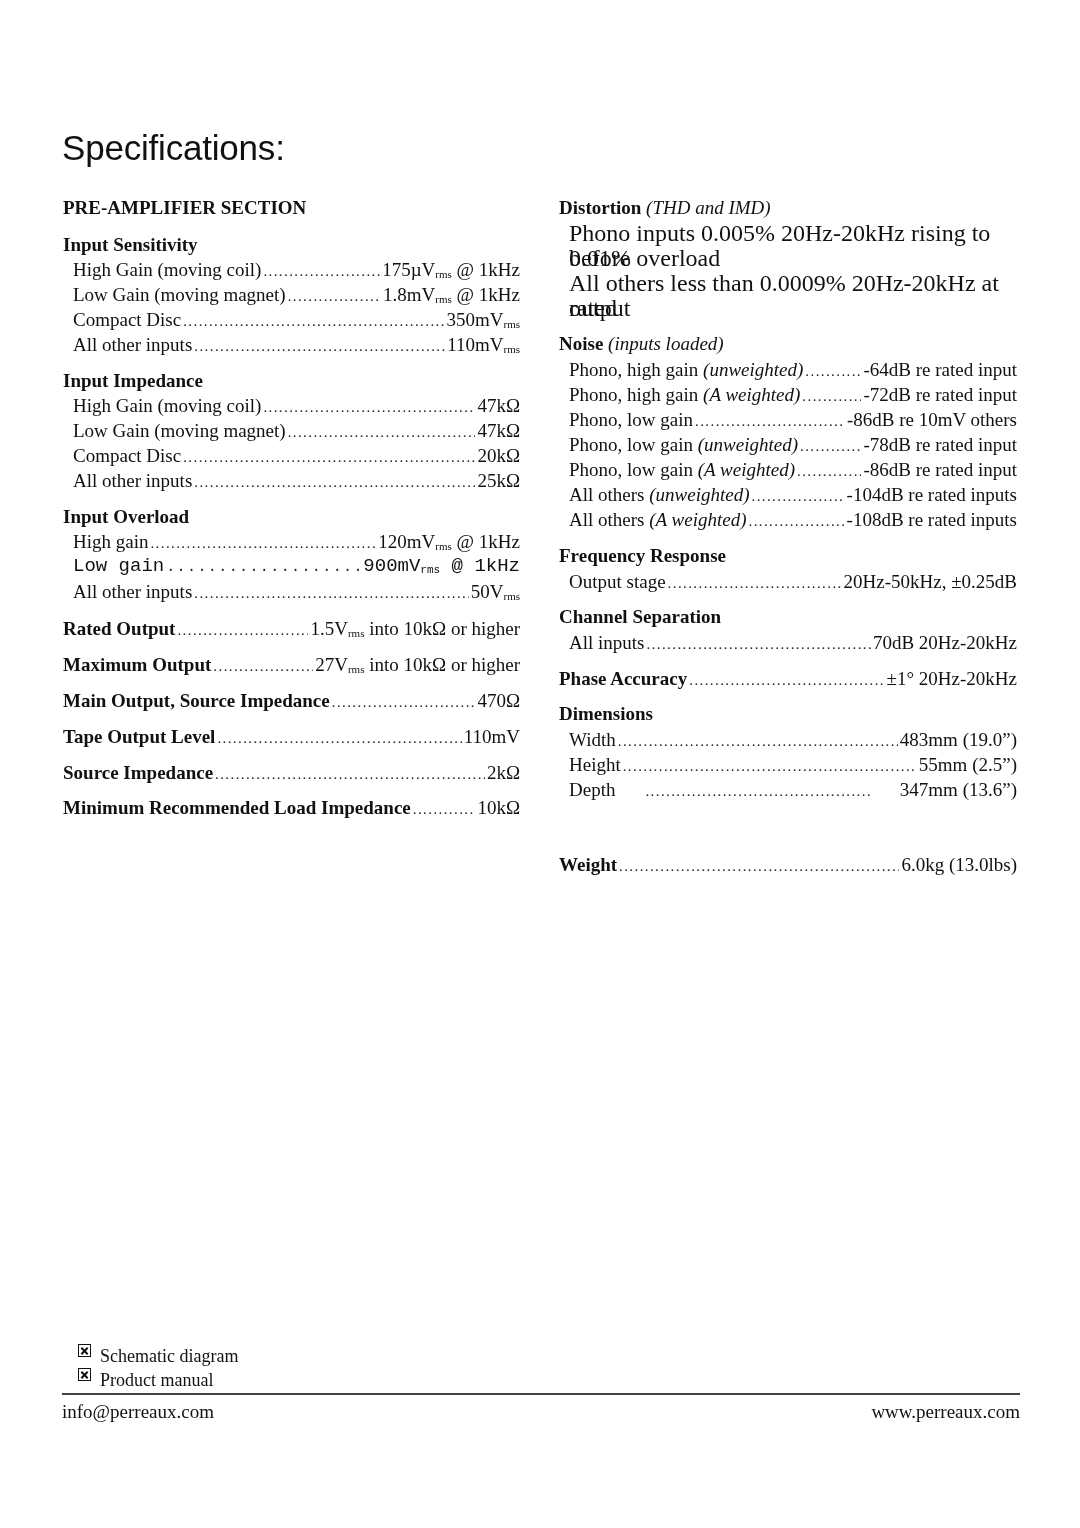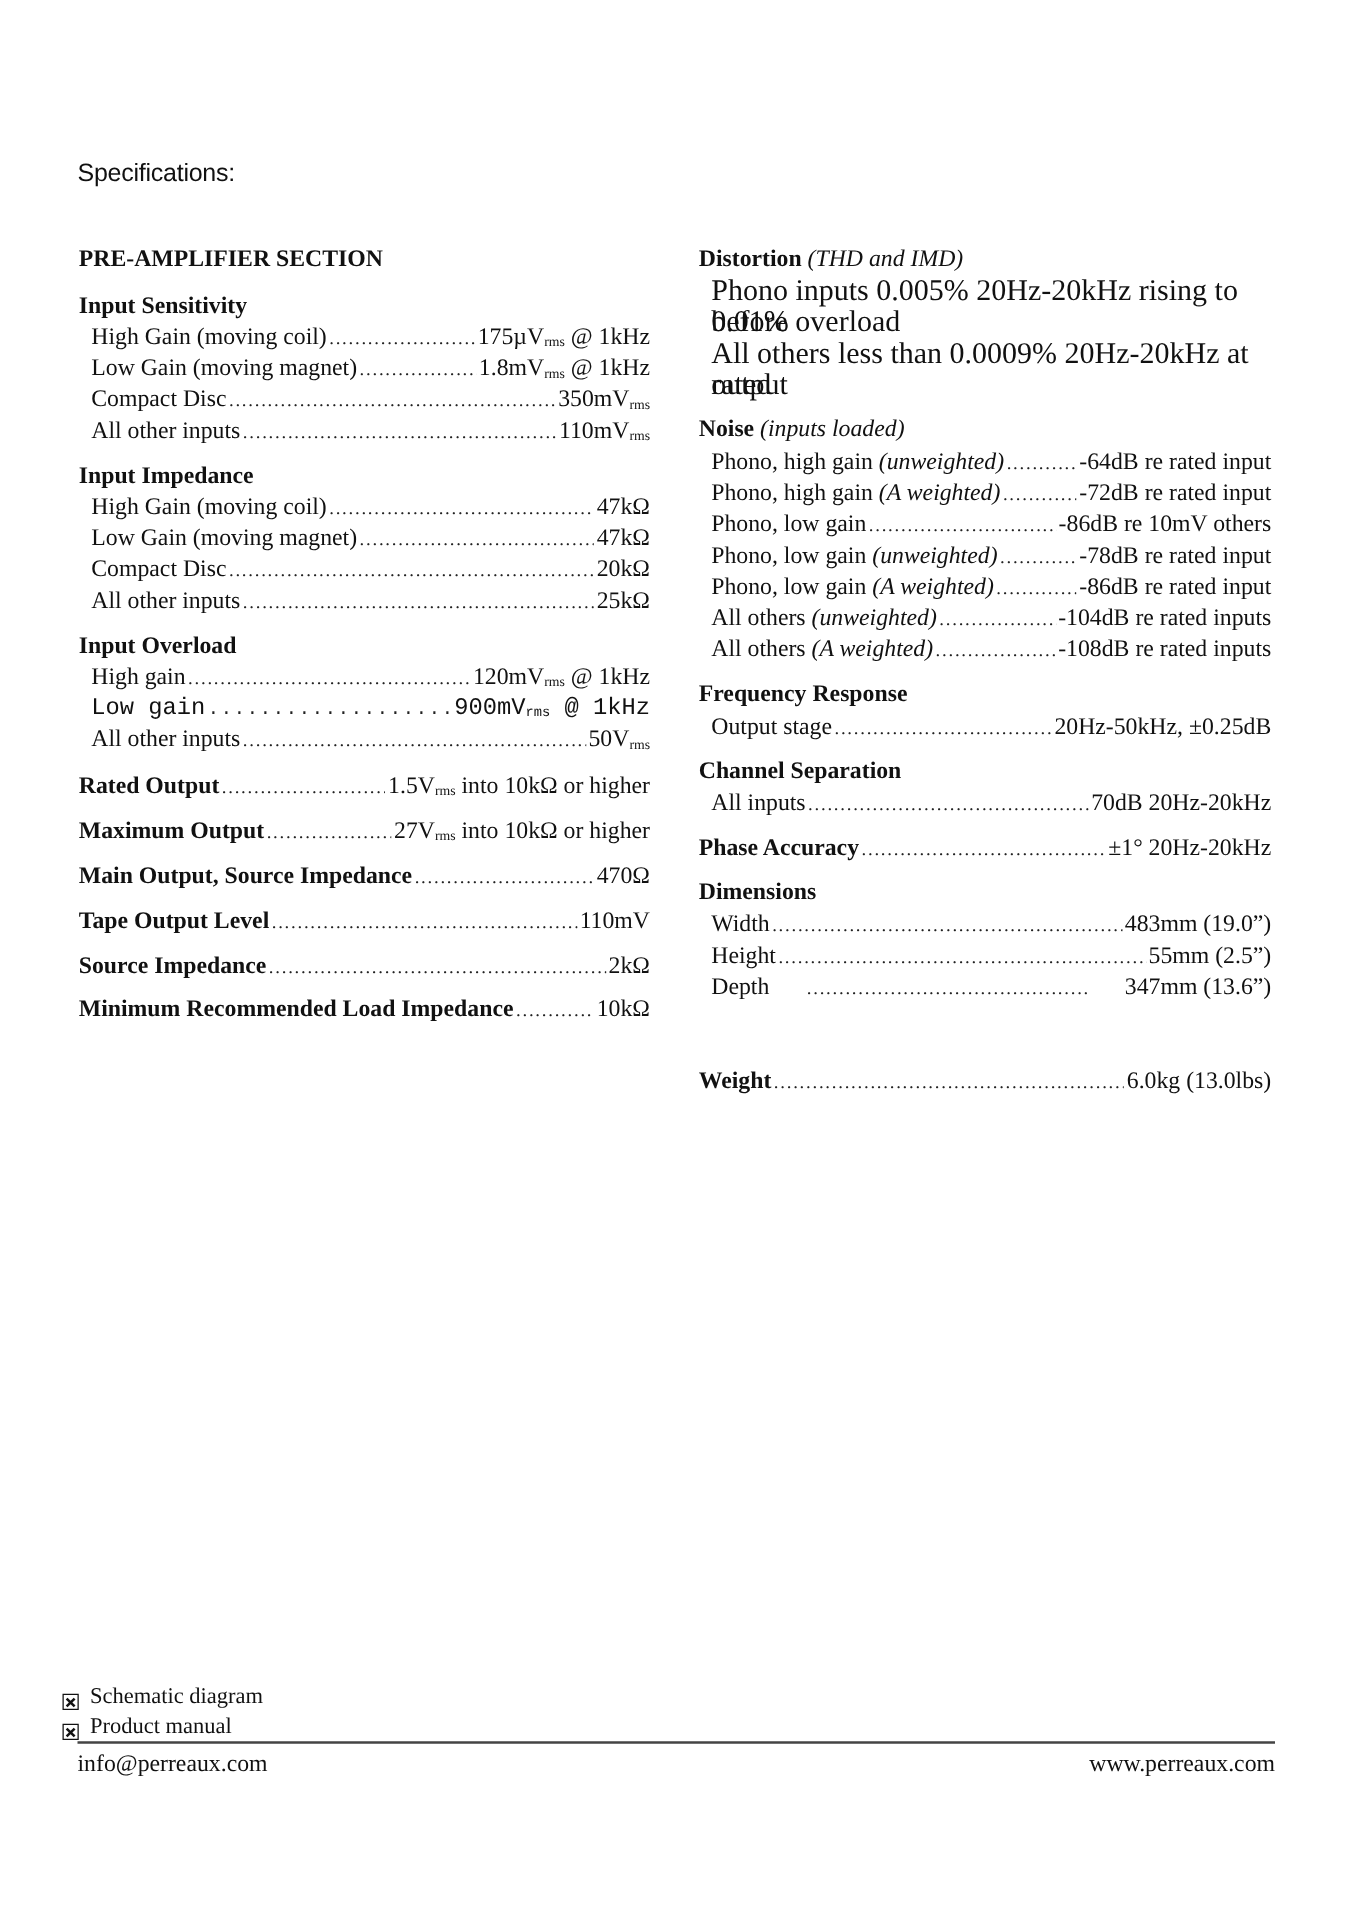--- a/index.html
+++ b/index.html
@@ -4,21 +4,21 @@
   <style>
     html, body { margin: 0; padding: 0; background: #ffffff; }
     body {
       width: 1080px; height: 1528px; position: relative; overflow: hidden;
       color: #111111;
       font-family: "Liberation Serif", serif;
     }
     .page-title {
       position: absolute; left: 62px; top: 128px;
       font-family: "Liberation Sans", sans-serif;
-      font-size: 20px; font-weight: normal; letter-spacing: -0.2px;
+      font-size: 35px; font-weight: normal; letter-spacing: -0.2px;
       color: #111;
     }
     .col { position: absolute; top: 0; }
     .col-left { left: 63px; width: 457px; }
     .col-right { left: 559px; width: 458px; }
 
     .sec-title {
       position: absolute; left: 0;
       font-weight: bold; font-size: 19px; white-space: nowrap;
     }
@@ -42,22 +42,22 @@
     }
     .row .val { flex: 0 0 auto; text-align: right; }
     .row .val sub { font-size: 11px; vertical-align: -2px; line-height: 0; }
 
     .para {
       position: absolute; left: 10px; right: 0;
       font-size: 24px; line-height: 25px;
     }
 
     .legend {
-      position: absolute; left: 50px;
-      font-size: 18px; line-height: 24px; display: flex; align-items: flex-end;
+      position: absolute; left: 78px;
+      font-size: 18px; line-height: 24px; display: flex; align-items: flex-start;
     }
     .xbox {
       display: inline-block; width: 11px; height: 11px;
       border: 1.6px solid #111; position: relative; margin-right: 9px;
     }
     .xbox::before, .xbox::after {
       content: ""; position: absolute; left: 1px; top: 4.5px;
       width: 9px; height: 2px; background: #111;
     }
     .xbox::before { transform: rotate(45deg); }

